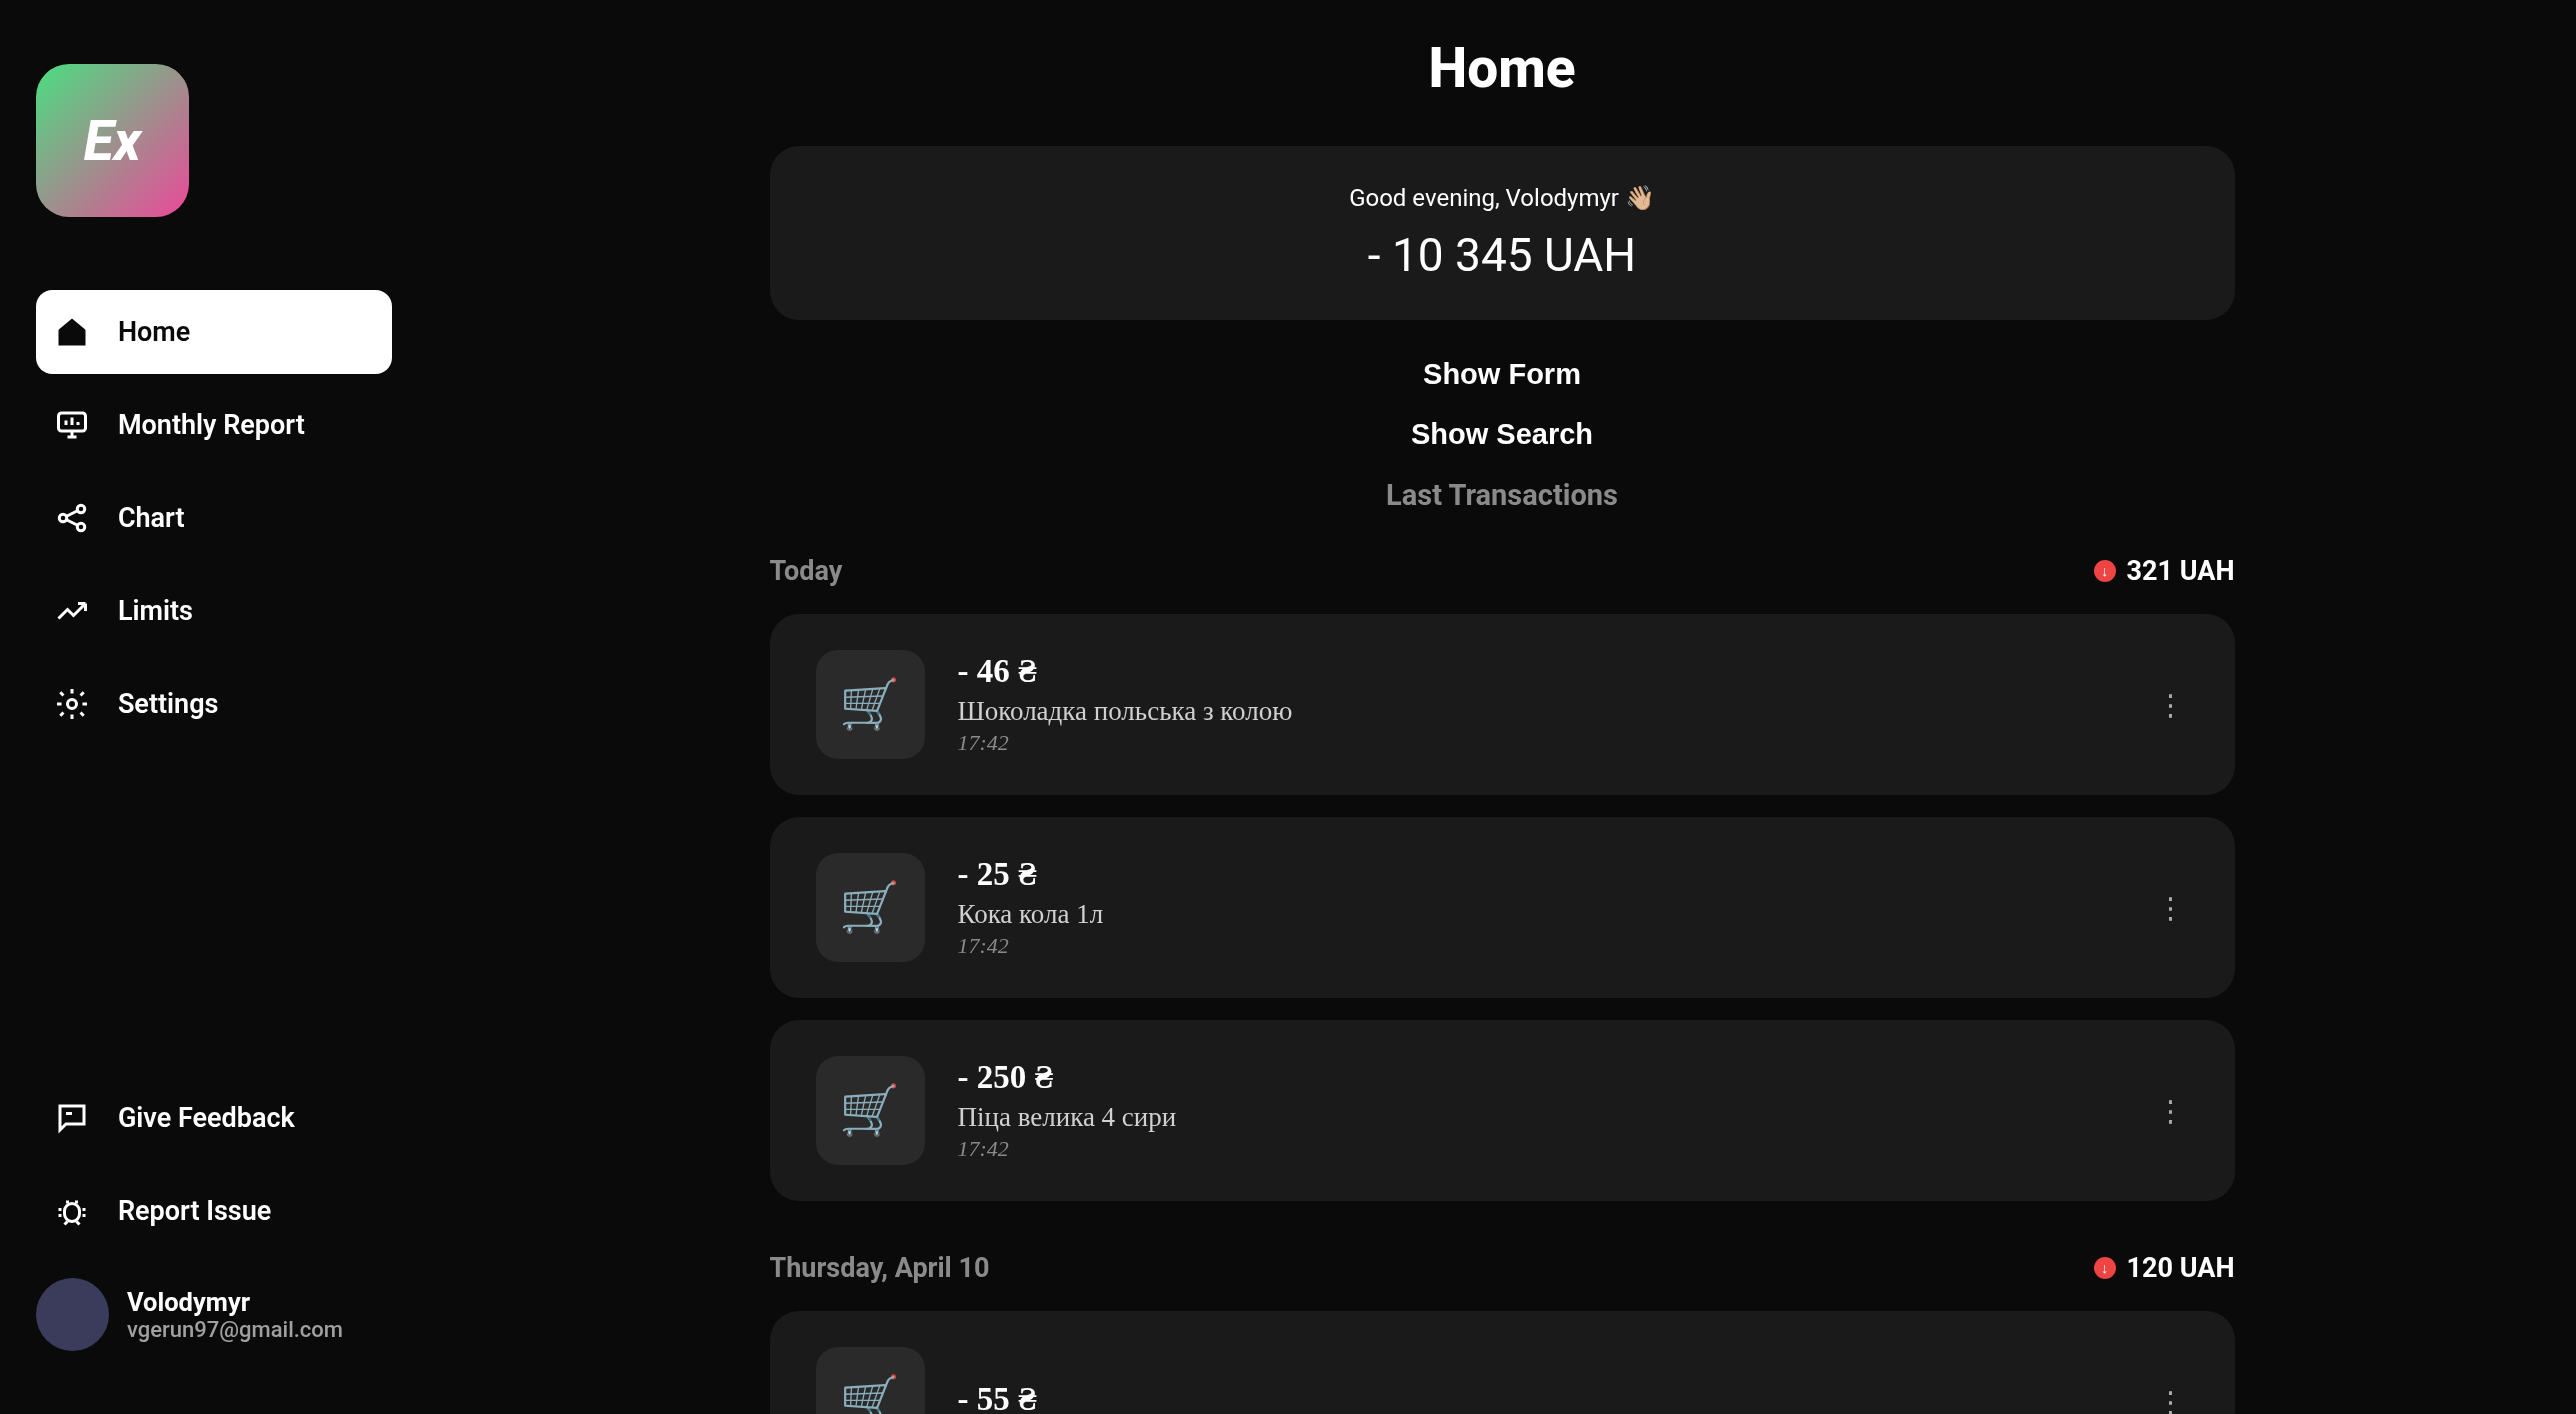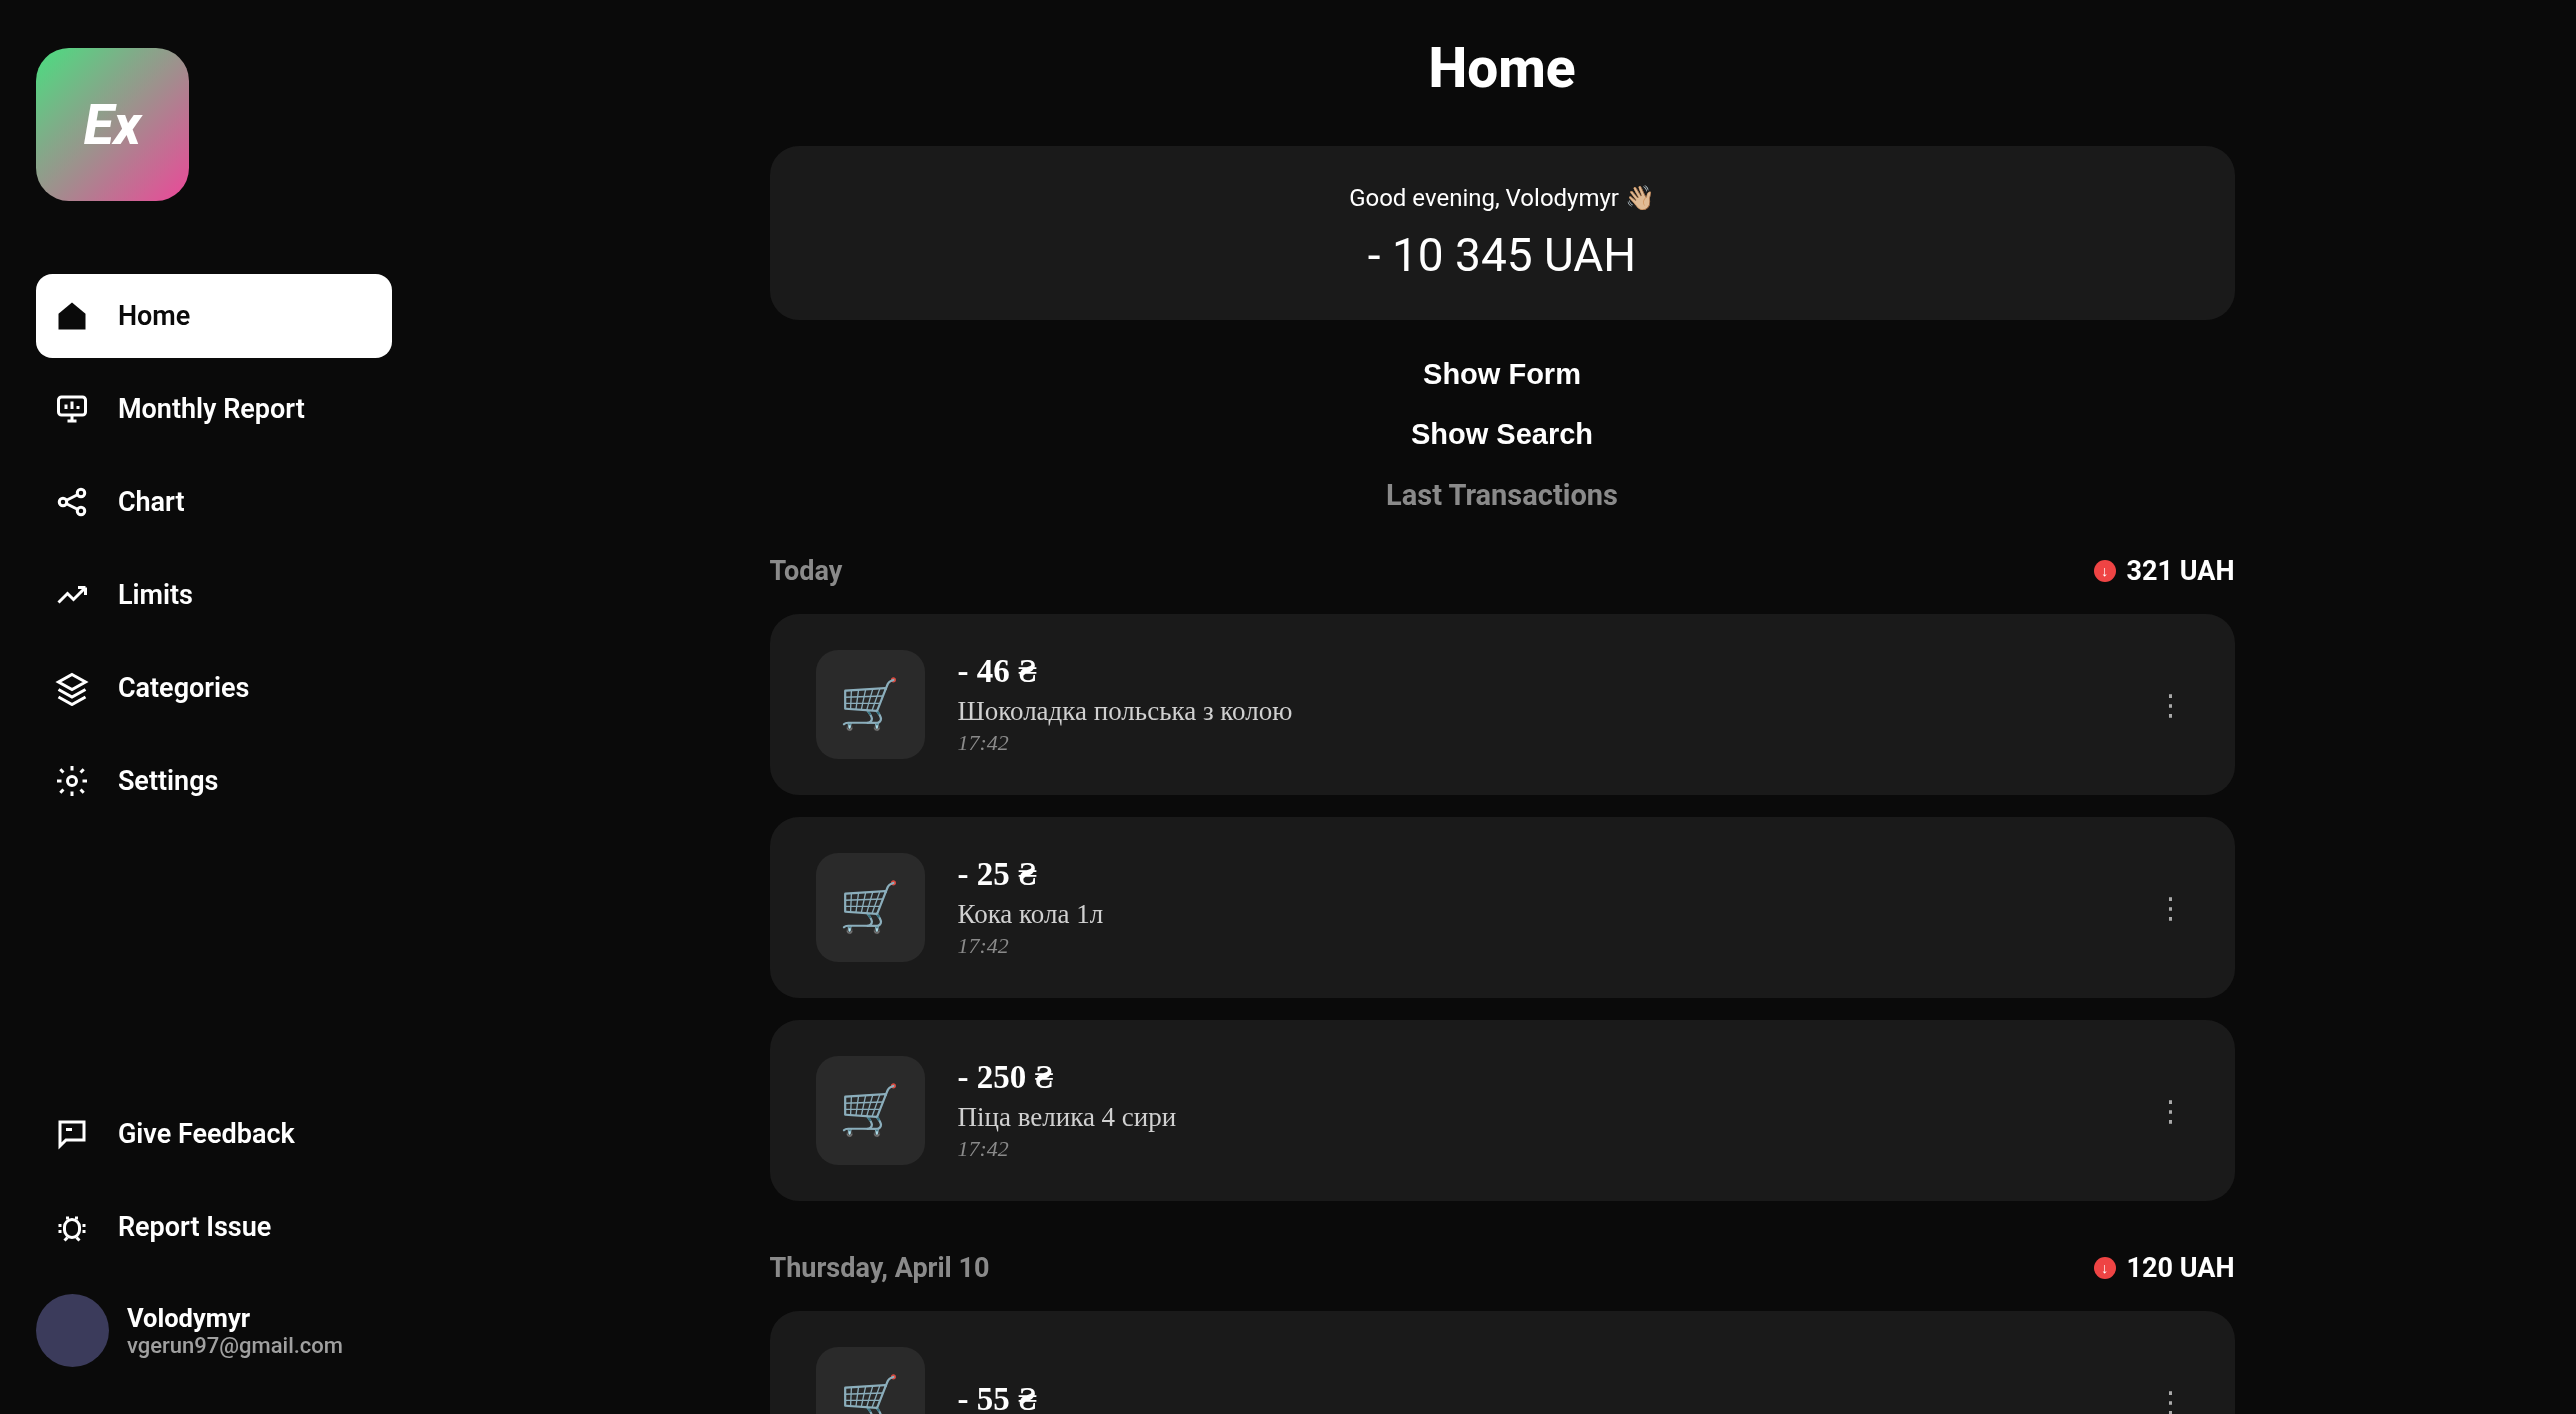--- a/index.html
+++ b/index.html
@@ -12,21 +12,21 @@
     color: #ffffff;
     font-family: -apple-system, BlinkMacSystemFont, "Segoe UI", Roboto, sans-serif;
     width: 2576px;
     height: 1415px;
     overflow: hidden;
     display: flex;
   }
   .sidebar {
     width: 428px;
     height: 100%;
-    padding: 48px 36px;
+    padding: 64px 36px;
     display: flex;
     flex-direction: column;
   }
   .logo {
     width: 153px;
     height: 153px;
     border-radius: 33px;
     background: linear-gradient(135deg, #4ade80 0%, #ec4899 100%);
     display: flex;
     align-items: center;
@@ -271,28 +271,20 @@
       <span class="icon">
         <svg viewBox="0 0 24 24" width="36" height="36">
             <path d="M3 17l6-6 4 4 8-8M21 7h-5M21 7v5"></path>
           </svg>
       </span>
       <span>Limits</span>
     </div>
     <div class="nav-item">
       <span class="icon">
         <svg viewBox="0 0 24 24" width="36" height="36">
-            <path d="M12 3l9 5-9 5-9-5 9-5zM3 13l9 5 9-5M3 18l9 5 9-5"></path>
-          </svg>
-      </span>
-      <span>Categories</span>
-    </div>
-    <div class="nav-item">
-      <span class="icon">
-        <svg viewBox="0 0 24 24" width="36" height="36">
             <circle cx="12" cy="12" r="3"></circle>
             <path d="M12 2v3M12 19v3M4.2 4.2l2.1 2.1M17.7 17.7l2.1 2.1M2 12h3M19 12h3M4.2 19.8l2.1-2.1M17.7 6.3l2.1-2.1"></path>
           </svg>
       </span>
       <span>Settings</span>
     </div>
   </div>
 
   <div class="nav-bottom">
     <div class="nav-item">

